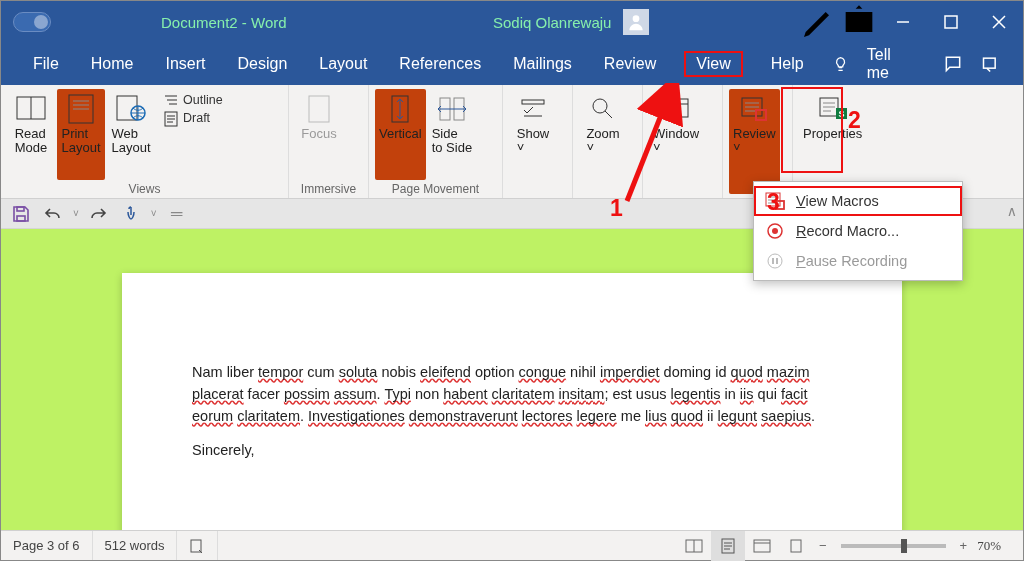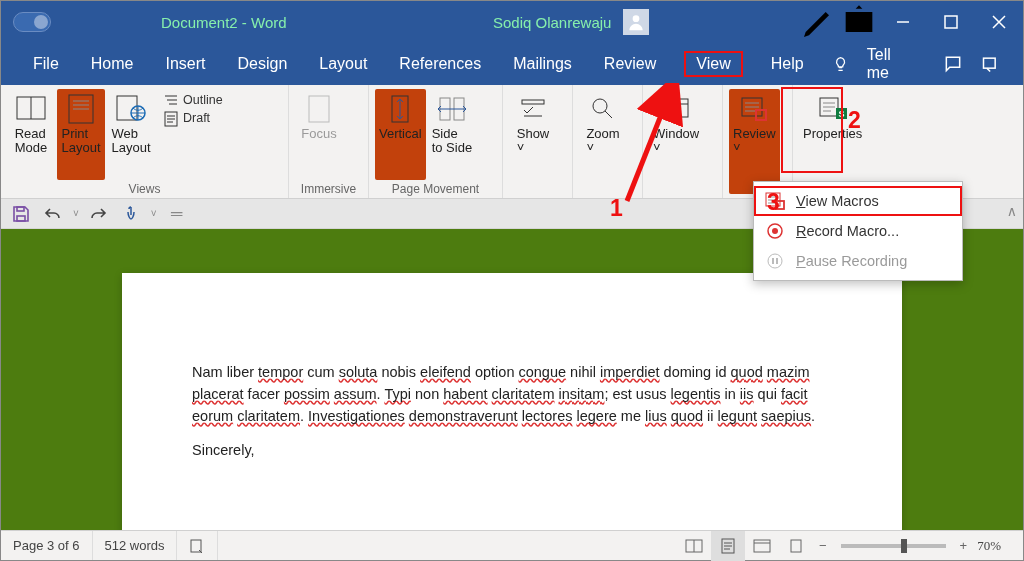--- a/index.html
+++ b/index.html
@@ -43,21 +43,21 @@
 
 .macros-highlight { border:2.5px solid #e11; position:absolute; z-index:5; left:780px; top:86px; width:62px; height:86px; pointer-events:none; }
 .callout-num { position:absolute; z-index:30; font-weight:800; font-size:23px; color:#e11; font-family:Arial; }
 .arrow-red { position:absolute; z-index:29; }
 
 
 .qat { height:30px; background:#e6e6e6; display:flex; align-items:center; gap:8px; padding:0 8px; border-bottom:1px solid #d5d5d5;}
 .qat .qi { width:24px;height:24px;display:flex;align-items:center;justify-content:center; }
 
 
-.docarea { flex:1; background:#4d7c0f; overflow:hidden; display:flex; justify-content:center; padding-top:44px; position:relative;}
+.docarea { flex:1; background:#bef264; overflow:hidden; display:flex; justify-content:center; padding-top:44px; position:relative;}
 .page { width:780px; min-height:600px; background:#fff; box-shadow:0 2px 8px rgba(0,0,0,0.2); padding:88px 70px; font-family:"Times New Roman",serif; font-size:14.5px; line-height:22px; color:#222; }
 .page p{ margin-bottom:12px; }
 .squig{ text-decoration: underline wavy #d33; text-decoration-skip-ink:none; }
 
 
 .dropdown { position:absolute; left:752px; top:180px; width:210px; background:#fff; border:1px solid #bbb; box-shadow:0 3px 10px rgba(0,0,0,0.25); z-index:20; padding:4px 0; }
 .dropdown .mi { display:flex; align-items:center; gap:10px; padding:6px 10px; font-size:14.5px; color:#333; }
 .dropdown .mi.disabled { color:#9a9a9a; }
 .dropdown .mi .mic { width:22px; display:flex; justify-content:center; }
 .dropdown .mi .ul { text-decoration:underline; }

